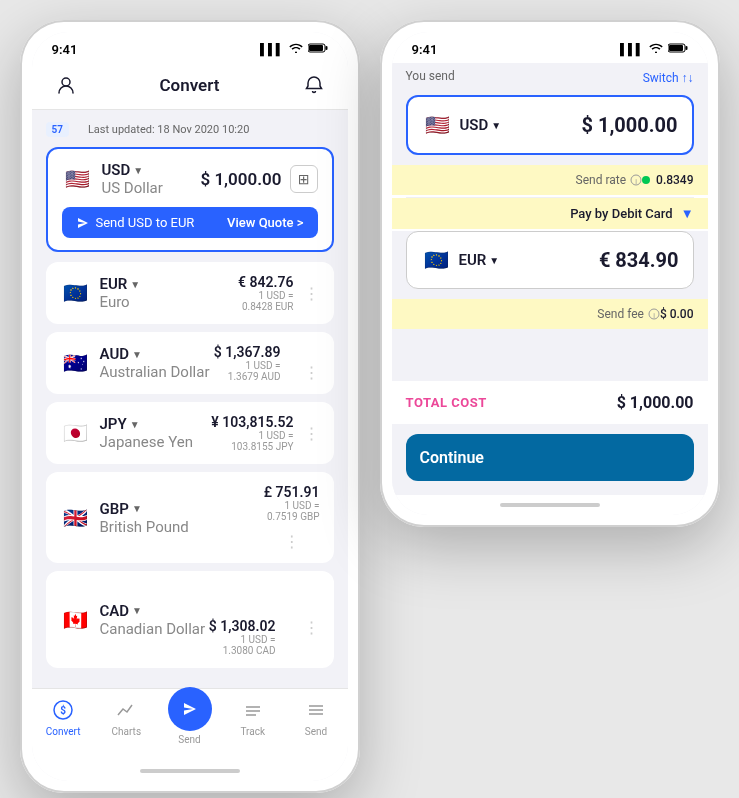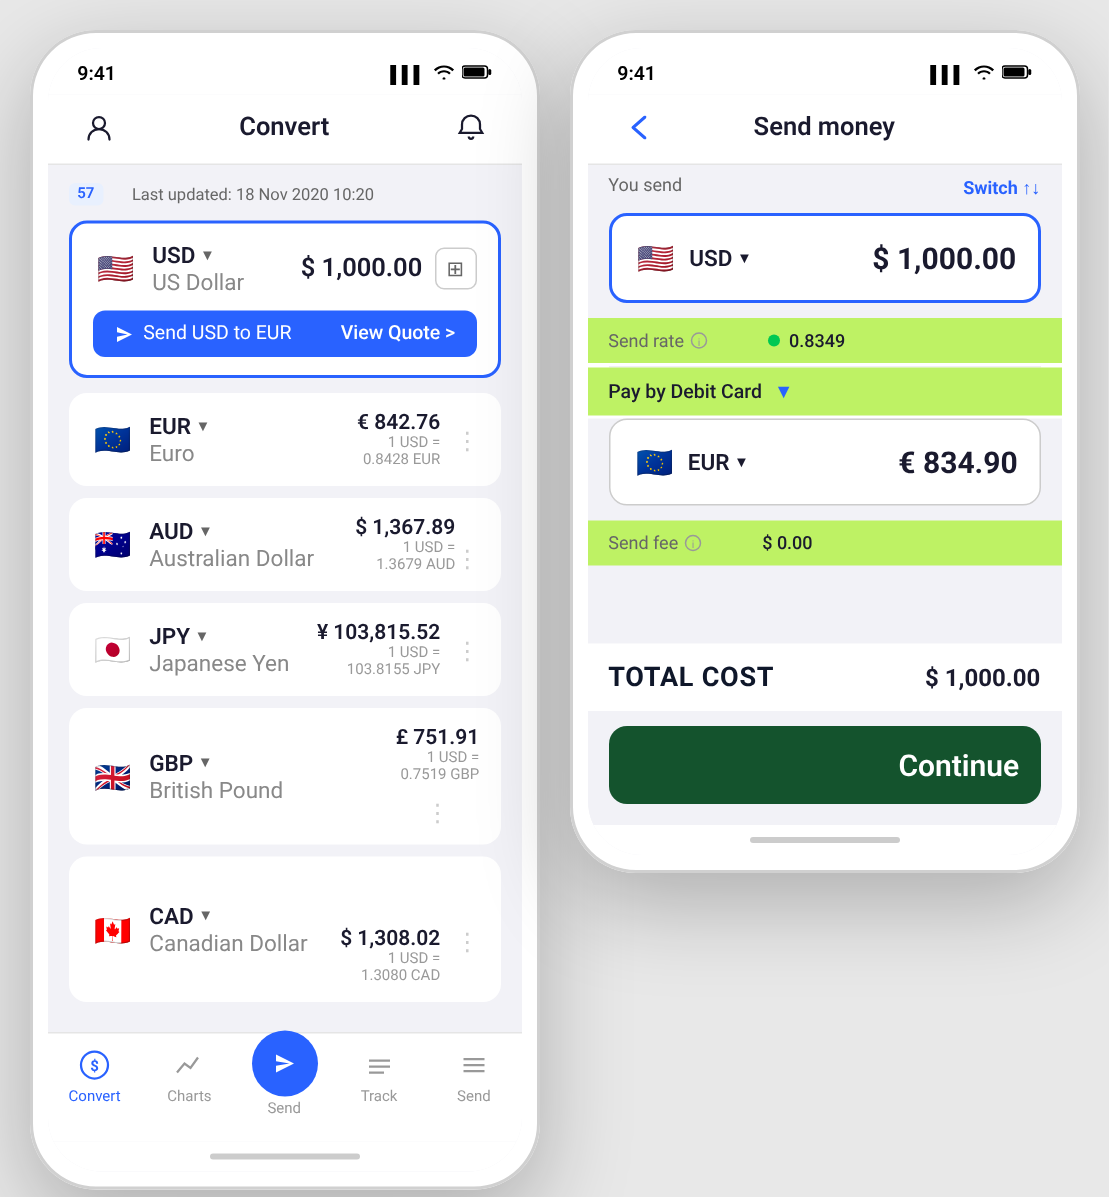--- a/index.html
+++ b/index.html
@@ -262,21 +262,21 @@
     }
     .section-label {
       font-size: 12px;
       color: #666;
       margin-bottom: 6px;
       margin-top: 2px;
     }
     .switch-btn {
       color: #2962ff;
       font-size: 12px;
-      font-weight: 700;
+      font-weight: 400;
     }
     .send-card {
       background: #fff;
       border-radius: 12px;
       border: 2px solid #2962ff;
       padding: 12px 14px;
       margin-bottom: 10px;
     }
     .send-row {
       display: flex;
@@ -288,26 +288,25 @@
       align-items: center;
       gap: 6px;
     }
     .big-amount {
       font-size: 20px;
       font-weight: 700;
       color: #1a1a2e;
     }
     .info-row {
       display: flex;
-      justify-content: flex-start;
+      justify-content: flex-end;
       align-items: center;
       padding: 8px 14px;
-      background: #bef264;
+      background: #fef9c3;
       margin-bottom: 2px;
-      gap: 40px;
     }
     .info-label {
       font-size: 12px;
       color: #666;
       display: flex;
       align-items: center;
       gap: 4px;
     }
     .info-value {
       font-size: 12px;
@@ -338,37 +337,37 @@
     }
     .total-row {
       display: flex;
       justify-content: space-between;
       align-items: center;
       padding: 12px 14px;
       background: #fff;
       margin-bottom: 10px;
     }
     .total-label {
-      font-size: 18px;
+      font-size: 13px;
       font-weight: 700;
-      color: #0f172a;
+      color: #ec4899;
       letter-spacing: 0.5px;
     }
     .total-value {
       font-size: 16px;
       font-weight: 700;
       color: #1a1a2e;
     }
     .continue-btn {
-      background: #14532d;
+      background: #0369a1;
       border-radius: 12px;
       padding: 14px;
-      text-align: right;
+      text-align: left;
       color: #fff;
-      font-size: 20px;
+      font-size: 16px;
       font-weight: 600;
       margin: 0 14px 14px;
     }
     .section-header {
       display: flex;
       justify-content: space-between;
       align-items: center;
       padding: 4px 14px 6px;
     }
     .white-section {
@@ -480,21 +479,21 @@
           </div>
 
           <div class="rate-card">
             <div class="rate-left">
               <div class="flag-circle">🇦🇺</div>
               <div>
                 <div class="currency-code">AUD <span style="font-size:10px;color:#666;">▼</span></div>
                 <div class="currency-name">Australian Dollar</div>
               </div>
             </div>
-            <div style="display:flex;align-items:flex-end;gap:0;">
+            <div style="display:flex;align-items:flex-end;gap:23px;">
               <div class="rate-info">
                 <div class="rate-amount">$ 1,367.89</div>
                 <div class="rate-detail">1 USD =<br>1.3679 AUD</div>
               </div>
               <span class="dots-icon">⋮</span>
             </div>
           </div>
 
           <div class="rate-card">
             <div class="rate-left">
@@ -531,21 +530,21 @@
           </div>
 
           <div class="rate-card">
             <div class="rate-left">
               <div class="flag-circle">🇨🇦</div>
               <div>
                 <div class="currency-code">CAD <span style="font-size:10px;color:#666;">▼</span></div>
                 <div class="currency-name">Canadian Dollar</div>
               </div>
             </div>
-            <div style="display:flex;gap:10px;margin-top:35px;">
+            <div style="display:flex;gap:28px;margin-top:35px;">
               <div class="rate-info">
                 <div class="rate-amount">$ 1,308.02</div>
                 <div class="rate-detail">1 USD =<br>1.3080 CAD</div>
               </div>
               <span class="dots-icon">⋮</span>
             </div>
           </div>
         </div>
 
       </div>
@@ -619,29 +618,20 @@
           <span>
             <svg width="20" height="10" viewBox="0 0 20 10">
                 <rect x="0" y="1" width="17" height="8" rx="2" stroke="#000" stroke-width="1" fill="none"></rect>
                 <rect x="17.5" y="3" width="2" height="4" rx="1" fill="#000"></rect>
                 <rect x="1" y="2" width="14" height="6" rx="1" fill="#000"></rect>
               </svg>
           </span>
         </div>
       </div>
 
-      <div class="nav-bar">
-        <div class="nav-icon">
-          <svg width="10" height="16" viewBox="0 0 10 16">
-              <path d="M9 1L1 8l8 7" stroke="#2962ff" stroke-width="2" fill="none" stroke-linecap="round"></path>
-            </svg>
-        </div>
-        <span class="nav-title">Send money</span>
-        <div class="nav-icon" style="width:28px;"></div>
-      </div>
 
       <div class="screen-content send-money-screen" style="padding:0 0;">
 
         <div class="section-header">
           <span class="section-label">You send</span>
           <span class="switch-btn">Switch ↑↓</span>
         </div>
 
         <div style="padding:0 14px; margin-bottom:0;">
           <div class="send-card">

